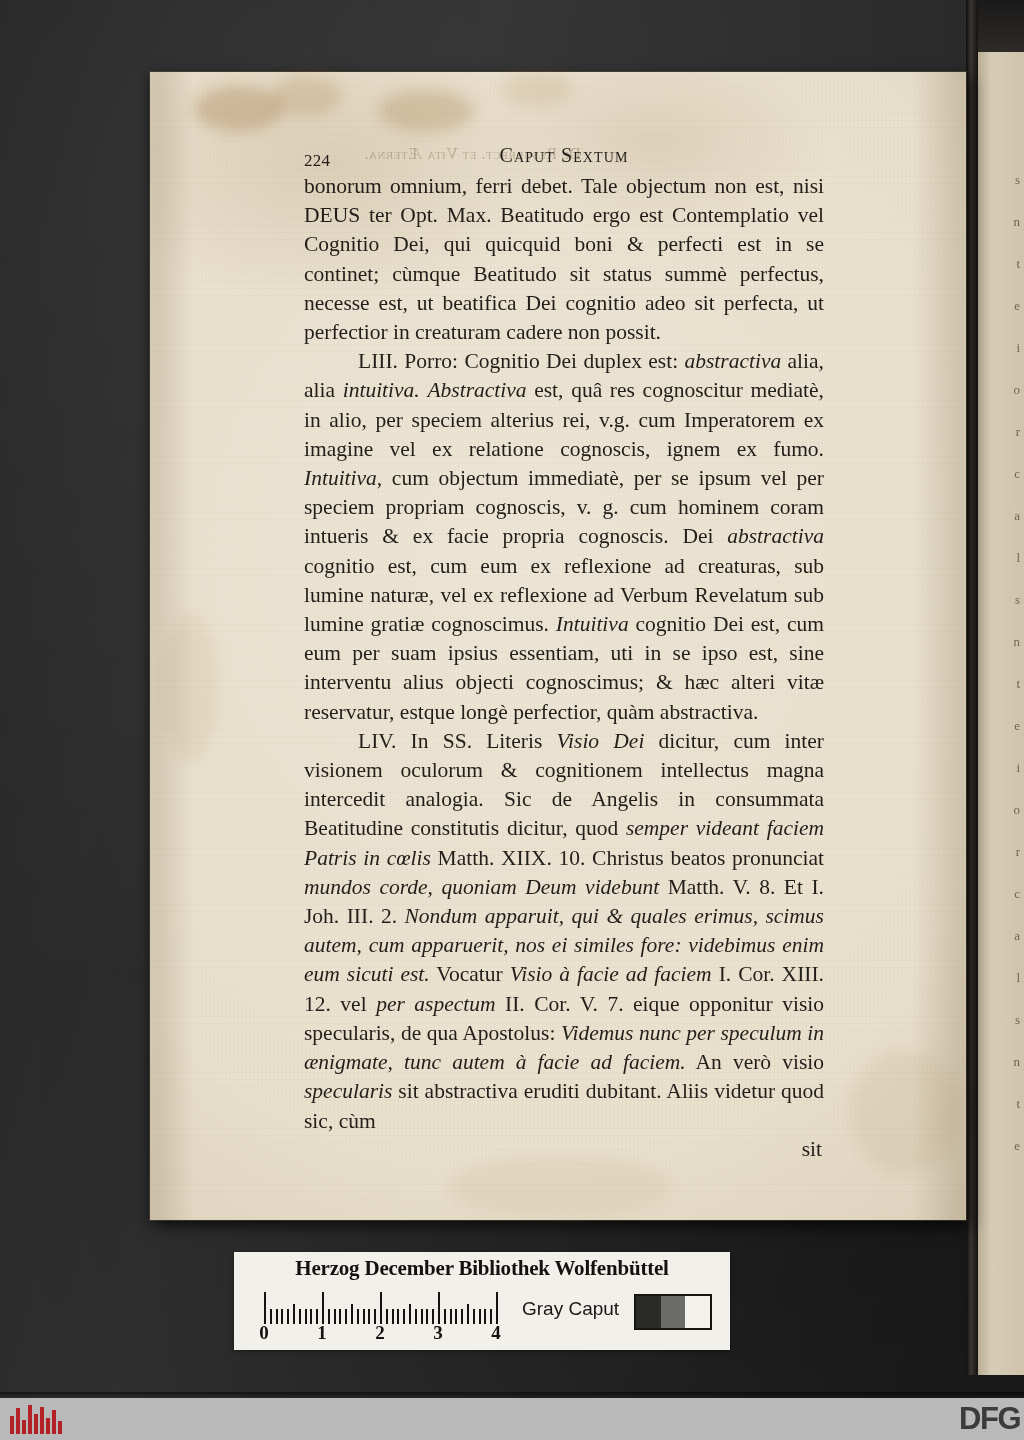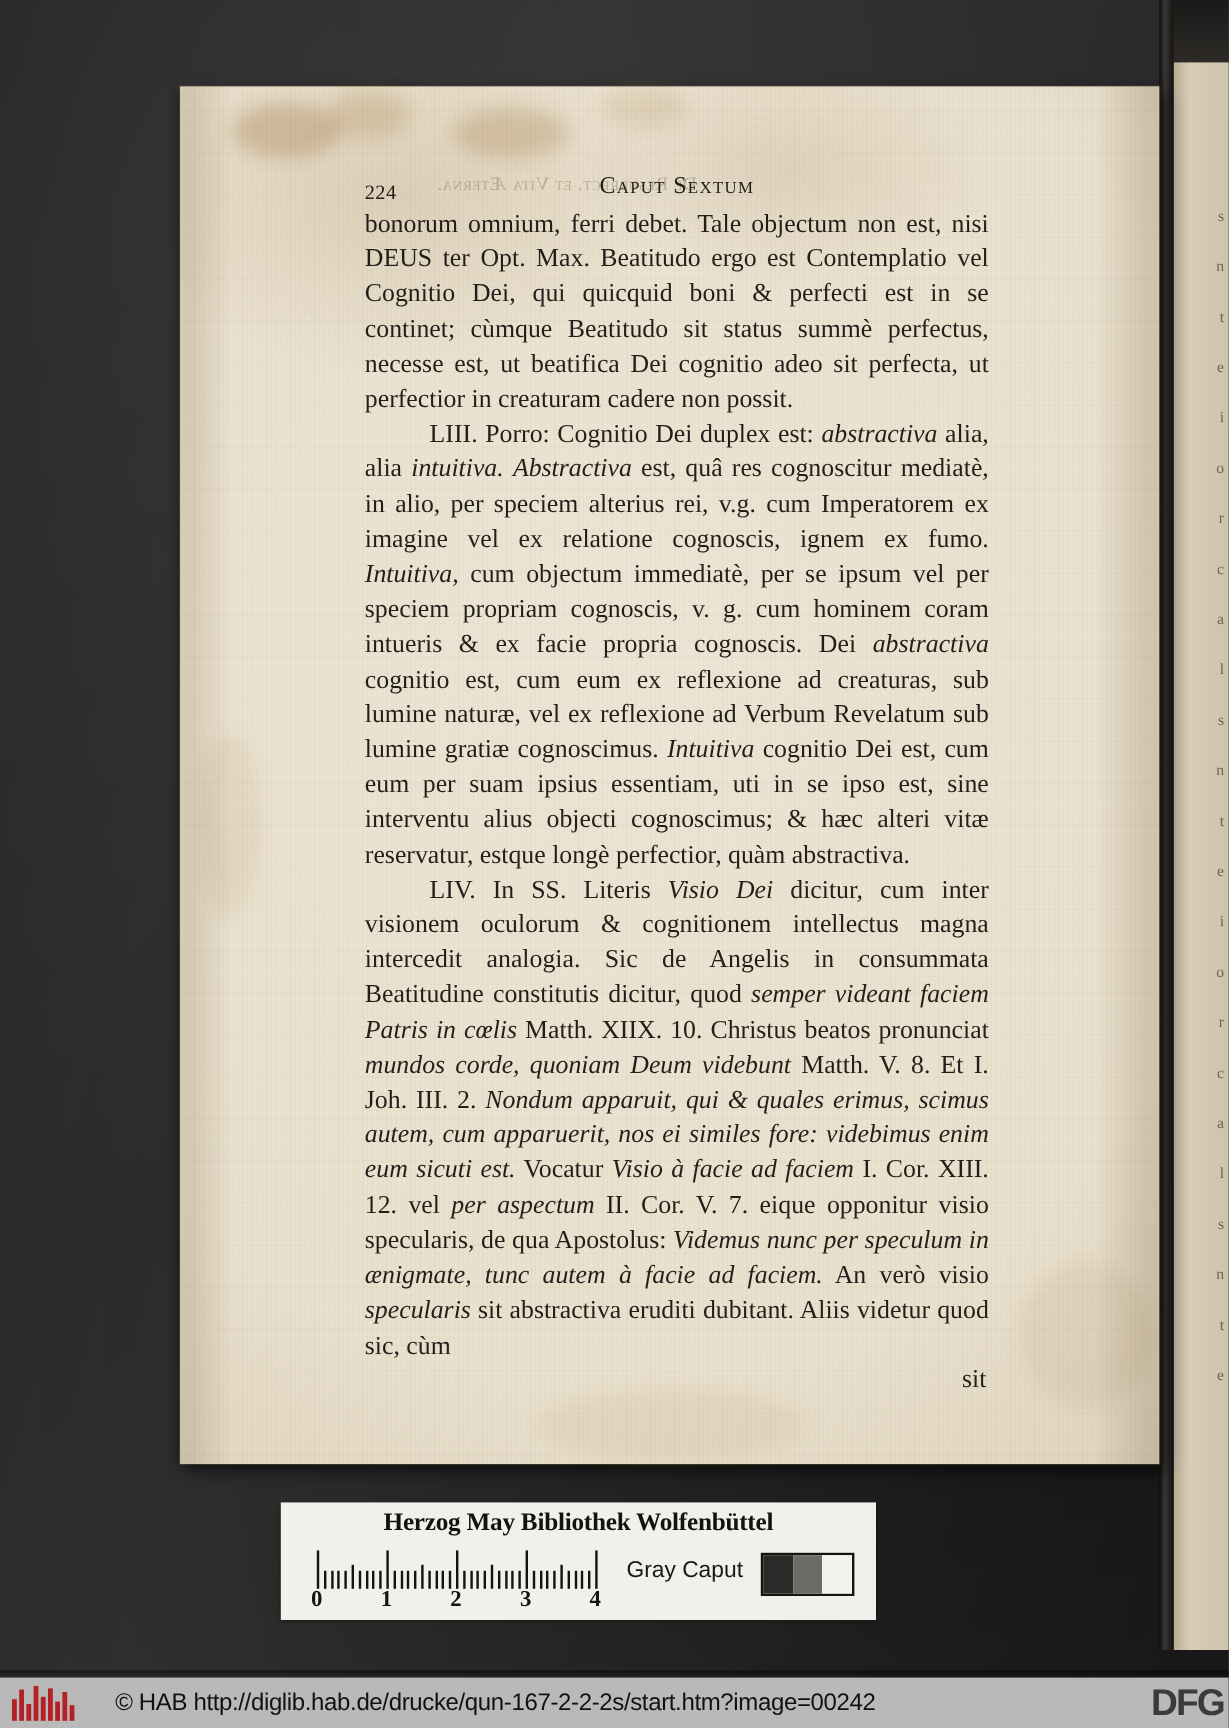--- a/index.html
+++ b/index.html
@@ -271,21 +271,21 @@
         </div>
 
       <div class="catch">sit</div>
     </div>
   </div>
 
   <div id="inkveil"></div>
 </div>
 
 <div id="target">
-  <div id="targetTitle">Herzog May Bibliothek Wolfenbüttel</div>
+  <div id="targetTitle">Herzog December Bibliothek Wolfenbüttel</div>
 
   <div id="ruler">
       <i class="tk" style="left: 0px; height: 32px;"></i>
       <i class="tk" style="left: 5.8px; height: 15px;"></i>
       <i class="tk" style="left: 11.6px; height: 15px;"></i>
       <i class="tk" style="left: 17.4px; height: 15px;"></i>
       <i class="tk" style="left: 23.2px; height: 15px;"></i>
       <i class="tk" style="left: 29px; height: 20px;"></i>
       <i class="tk" style="left: 34.8px; height: 15px;"></i>
       <i class="tk" style="left: 40.6px; height: 15px;"></i>
@@ -345,15 +345,14 @@
       <i style="height: 18px; background: rgb(179, 32, 37);"></i>
       <i style="height: 26px; background: rgb(179, 32, 37);"></i>
       <i style="height: 14px; background: rgb(179, 32, 37);"></i>
       <i style="height: 29px; background: rgb(179, 32, 37);"></i>
       <i style="height: 20px; background: rgb(179, 32, 37);"></i>
       <i style="height: 27px; background: rgb(179, 32, 37);"></i>
       <i style="height: 16px; background: rgb(179, 32, 37);"></i>
       <i style="height: 24px; background: rgb(179, 32, 37);"></i>
       <i style="height: 13px; background: rgb(179, 32, 37);"></i>
     </div>
-  <div id="footText">© HAB http://diglib.hab.de/drucke/qun-167-2-2-2s/start.htm?image=00242</div>
   <div id="dfg">DFG</div>
 </div>
 
 </body></html>

